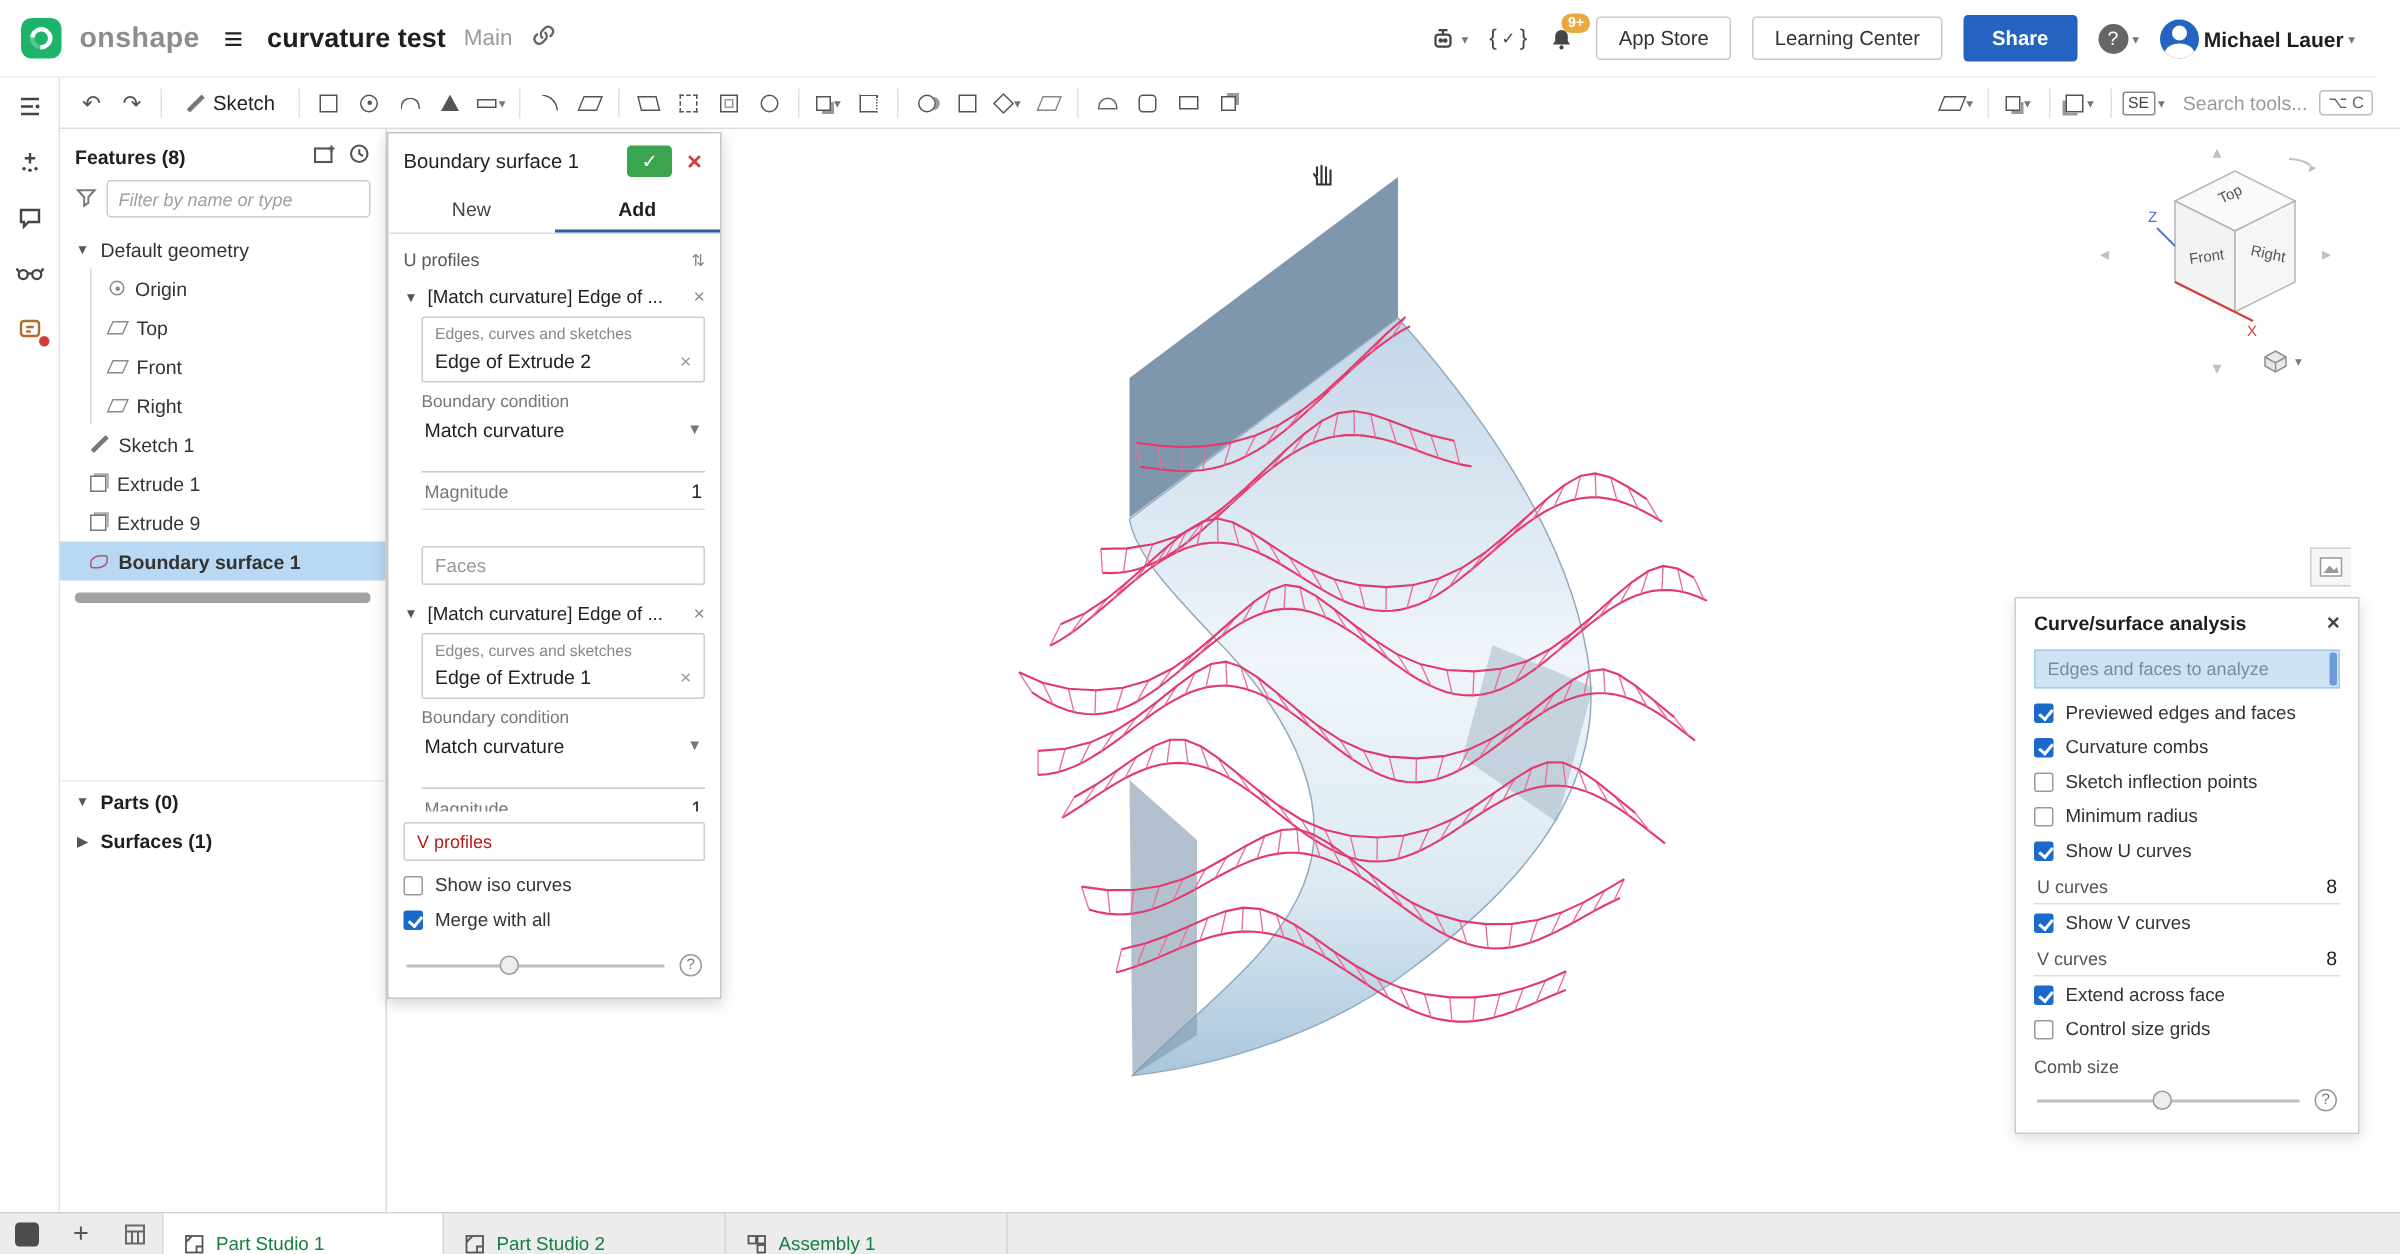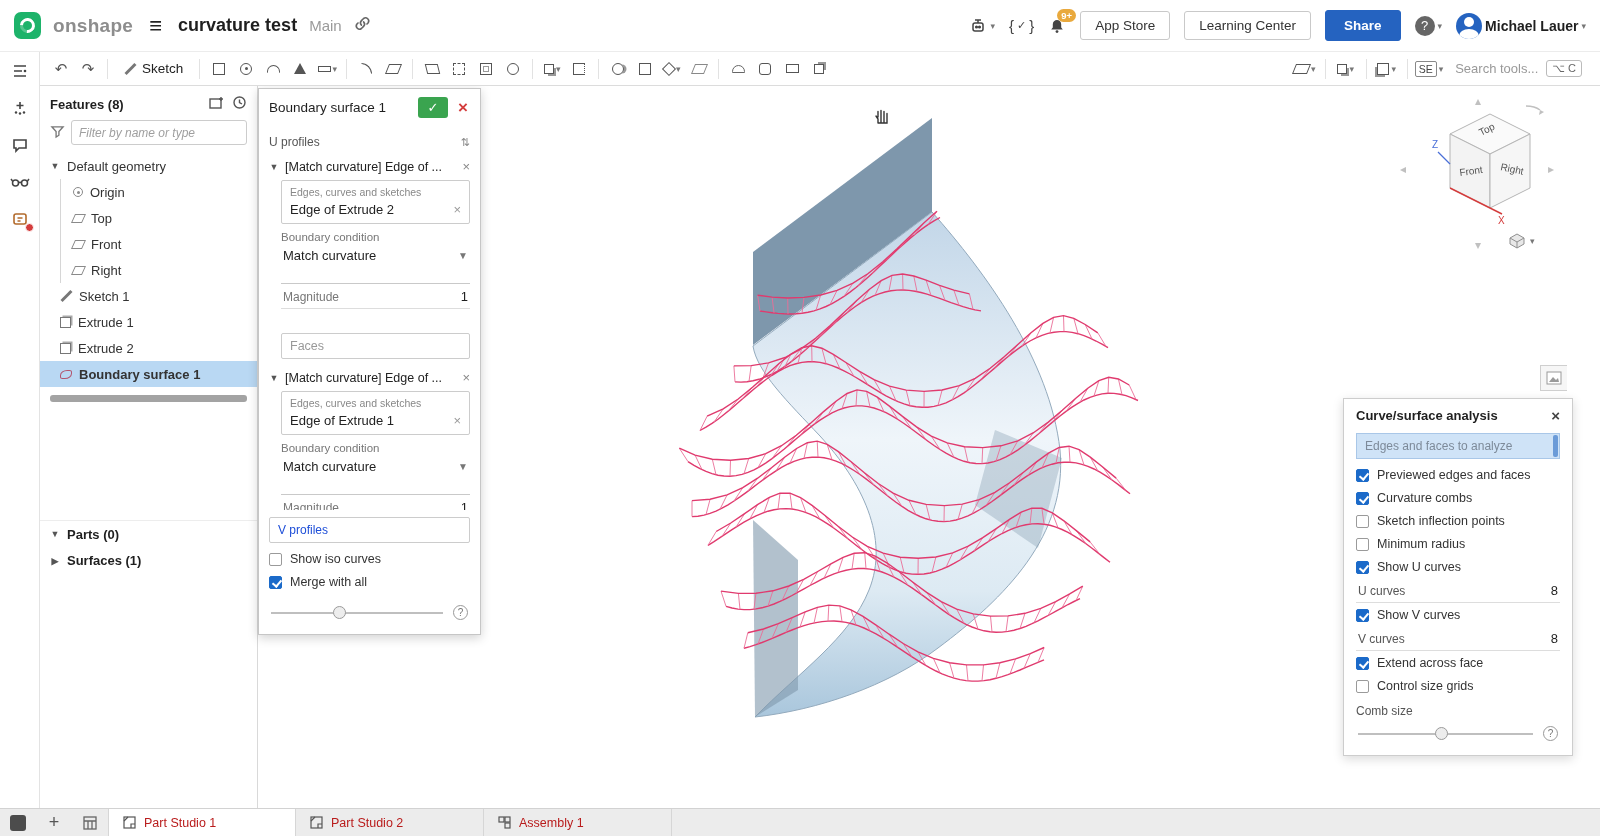--- a/index.html
+++ b/index.html
@@ -1,20 +1,20 @@
 <!DOCTYPE html>
 <html><head>
 <meta charset="utf-8">
 <style>
   * { margin:0; padding:0; box-sizing:border-box; }
   html,body { width:1600px; height:836px; overflow:hidden; }
   body { font-family:"Liberation Sans", sans-serif; background:#fff; color:#333; position:relative; }
 
   
-  .topbar { position:absolute; top:0; left:0; right:0; height:52px; background:#fff;
+  .topbar { position:absolute; top:0; left:0; right:16px; height:52px; background:#fff;
             display:flex; align-items:center; padding:0 14px; gap:12px; border-bottom:1px solid #ececec; z-index:20; }
   .logo { width:27px; height:27px; border-radius:7px; background:#1db36a; position:relative; flex:0 0 auto; }
   .logo::after { content:""; position:absolute; inset:6px; border:3px solid #fff; border-radius:50%;
                  border-left-color:rgba(255,255,255,.25); transform:rotate(-40deg); }
   .brand { color:#8d8d8d; font-size:19px; font-weight:600; letter-spacing:.3px; }
   .hamburger { font-size:22px; color:#222; padding:0 4px; cursor:pointer; }
   .doc-title { font-size:18px; font-weight:700; color:#1f1f1f; }
   .branch { font-size:15px; color:#9a9a9a; }
   .topbar-right { margin-left:auto; display:flex; align-items:center; gap:14px; }
   .top-icon { display:flex; align-items:center; gap:3px; position:relative; color:#444; cursor:pointer; }
@@ -128,21 +128,21 @@
   .dd { display:flex; justify-content:space-between; align-items:center; border-bottom:1px solid #c9c9c9;
         padding:5px 2px 20px; font-size:13px; color:#1f1f1f; cursor:pointer; }
   .dd .caret { font-size:10px; }
   .mag { display:flex; justify-content:space-between; align-items:center; border-bottom:1px solid #ddd;
          padding:5px 2px 4px; font-size:12px; color:#777; }
   .mag .v { color:#1f1f1f; font-size:13px; }
   .facebox { border:1px solid #ccc; border-radius:2px; height:26px; display:flex; align-items:center;
              padding:0 8px; color:#999; font-size:12.5px; margin:24px 0 6px 12px; }
   .clip { height:15px; overflow:hidden; }
   .vprofiles { border:1px solid #ccc; border-radius:2px; height:26px; display:flex; align-items:center;
-               padding:4px 8px; color:#1d4ed8; font-size:12px; margin:7px 0 4px; }
+               padding:4px 8px; color:#b91c1c; font-size:12px; margin:7px 0 4px; }
   .cb-row { display:flex; align-items:center; gap:8px; padding:5px 0 4px; font-size:12.5px; color:#333; cursor:pointer; }
   .cb { width:13px; height:13px; border:1px solid #9a9a9a; border-radius:2px; background:#fff; position:relative; flex:0 0 auto; }
   .cb.on { background:#1b6ac9; border-color:#1b6ac9; }
   .cb.on::after { content:""; position:absolute; left:4px; top:1px; width:4px; height:7px;
                   border:solid #fff; border-width:0 2px 2px 0; transform:rotate(40deg); }
   .slider-row { display:flex; align-items:center; gap:10px; padding:12px 2px 4px; }
   .track { flex:1; height:2px; background:#bfbfbf; position:relative; }
   .thumb { position:absolute; top:-6px; width:13px; height:13px; border-radius:50%; background:#ededed;
            border:1px solid #9a9a9a; cursor:pointer; }
   .help { width:15px; height:15px; border-radius:50%; border:1px solid #999; color:#777; font-size:10px;
@@ -162,22 +162,22 @@
              padding:5px 2px 4px; font-size:12px; color:#555; }
   .num-row .v { color:#1f1f1f; font-size:13px; }
   .comb-lbl { font-size:12px; color:#555; padding:7px 0 2px; }
 
   
   .bottombar { position:absolute; left:0; right:0; bottom:0; height:28px; background:#ececec;
                border-top:1px solid #d2d2d2; display:flex; align-items:stretch; z-index:20; }
   .bb-icon { width:36px; display:flex; align-items:center; justify-content:center; cursor:pointer; }
   .dark-sq { width:16px; height:16px; background:#4c4c4c; border-radius:3px; }
   .plus { font-size:18px; color:#555; }
-  .tab { display:flex; align-items:center; gap:8px; padding:0 14px; min-width:188px; font-size:12.5px;
-         color:#b91c1c; border-right:1px solid #d6d6d6; cursor:pointer; }
+  .tab { display:flex; align-items:flex-end; gap:8px; padding:0 14px; min-width:188px; font-size:12.5px;
+         color:#15803d; border-right:1px solid #d6d6d6; cursor:pointer; }
   .tab.active { background:#fff; border-left:1px solid #d6d6d6; }
 </style>
 </head>
 <body>
 
 <div class="topbar">
   <div class="logo"></div>
   <span class="brand">onshape</span>
   <span class="hamburger">≡</span>
   <span class="doc-title">curvature test</span>
@@ -420,21 +420,21 @@
   <div class="tree-row" style="padding-left:20px;">
     <span class="pencil-ic"></span>
     <span>Sketch 1</span>
   </div>
   <div class="tree-row" style="padding-left:20px;">
     <span class="cube-ic"></span>
     <span>Extrude 1</span>
   </div>
   <div class="tree-row" style="padding-left:20px;">
     <span class="cube-ic"></span>
-    <span>Extrude 2</span>
+    <span>Extrude 9</span>
   </div>
   <div class="tree-row sel" style="padding-left:20px;">
     <span class="surf-ic"></span>
     <span>Boundary surface 1</span>
   </div>
   <div class="rollback"></div>
 
   <div class="fp-spacer"></div>
   <div class="section-row">
     <span class="twisty">▼</span>
@@ -726,20 +726,24 @@
     <polygon points="3,11 7,6 10,9 12,7 13,11" fill="#9a9a9a"></polygon>
   </svg>
 </div>
 
 <div class="dialog">
   <div class="dlg-title">
     <span class="t">Boundary surface 1</span>
     <span class="ok-btn">✓</span>
     <span class="x-btn">×</span>
   </div>
+  <div class="dlg-tabs">
+    <div class="dlg-tab">New</div>
+    <div class="dlg-tab active">Add</div>
+  </div>
   <div class="dlg-body">
     <div class="sec-head">
       <span>U profiles</span>
       <span class="sort-ic">⇅</span>
     </div>
 
     <div class="entry-head">
       <span class="twisty">▼</span>
       <span>[Match curvature] Edge of ...</span>
       <span class="x">×</span>

